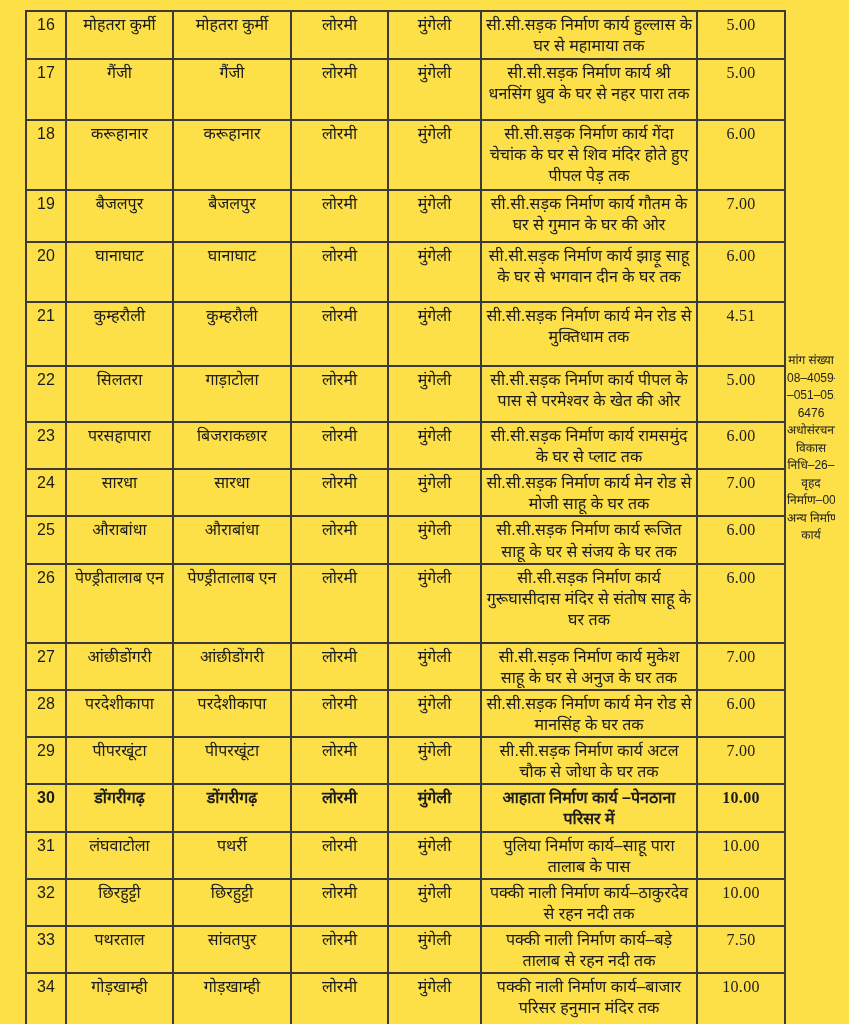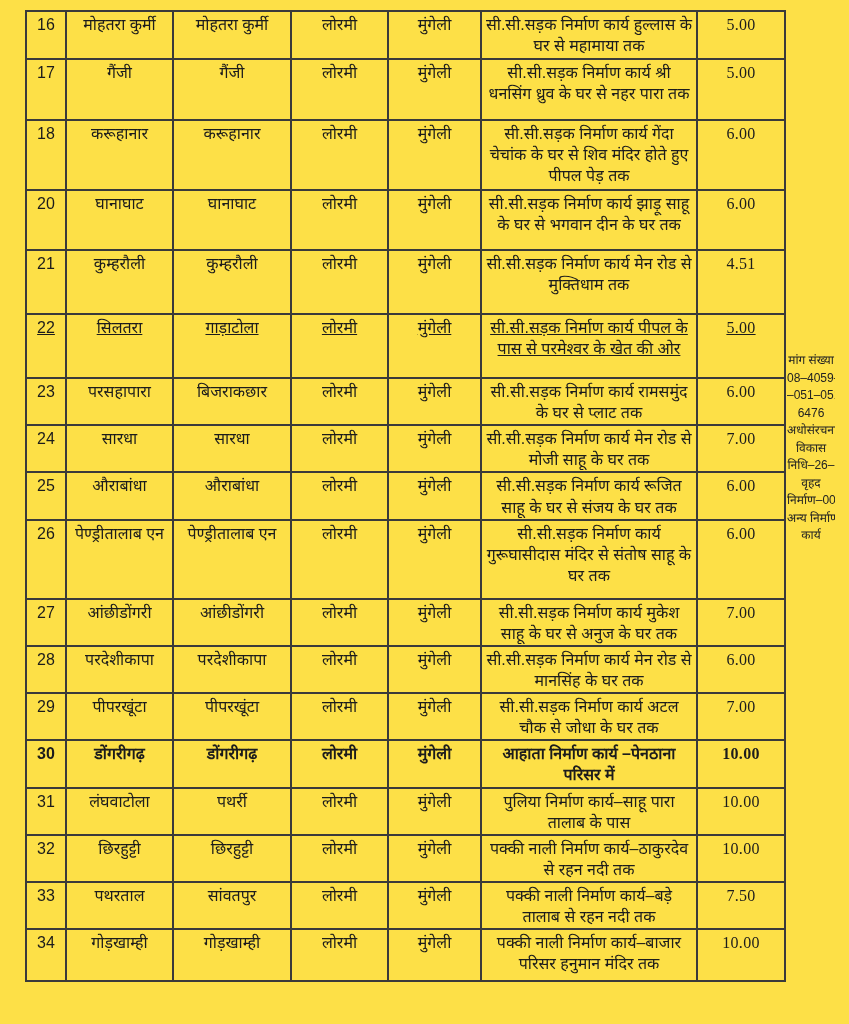--- a/index.html
+++ b/index.html
@@ -95,39 +95,48 @@
     </tr>
         <tr style="height: 70px;">
       <td class="c-no"><span>18</span></td>
       <td class="c-gp"><span>करूहानार</span></td>
       <td class="c-vl"><span>करूहानार</span></td>
       <td class="c-bl"><span>लोरमी</span></td>
       <td class="c-ds"><span>मुंगेली</span></td>
       <td class="c-wk"><span>सी.सी.सड़क निर्माण कार्य गेंदा चेचांक के घर से शिव मंदिर होते हुए पीपल पेड़ तक</span></td>
       <td class="c-am"><span>6.00</span></td>
     </tr>
+        <tr style="height: 52px;">
+      <td class="c-no"><span>19</span></td>
+      <td class="c-gp"><span>बैजलपुर</span></td>
+      <td class="c-vl"><span>बैजलपुर</span></td>
+      <td class="c-bl"><span>लोरमी</span></td>
+      <td class="c-ds"><span>मुंगेली</span></td>
+      <td class="c-wk"><span>सी.सी.सड़क निर्माण कार्य गौतम के घर से गुमान के घर की ओर</span></td>
+      <td class="c-am"><span>7.00</span></td>
+    </tr>
         <tr style="height: 60px;">
       <td class="c-no"><span>20</span></td>
       <td class="c-gp"><span>घानाघाट</span></td>
       <td class="c-vl"><span>घानाघाट</span></td>
       <td class="c-bl"><span>लोरमी</span></td>
       <td class="c-ds"><span>मुंगेली</span></td>
       <td class="c-wk"><span>सी.सी.सड़क निर्माण कार्य झाड़ू साहू के घर से भगवान दीन के घर तक</span></td>
       <td class="c-am"><span>6.00</span></td>
     </tr>
         <tr style="height: 64px;">
       <td class="c-no"><span>21</span></td>
       <td class="c-gp"><span>कुम्हरौली</span></td>
       <td class="c-vl"><span>कुम्हरौली</span></td>
       <td class="c-bl"><span>लोरमी</span></td>
       <td class="c-ds"><span>मुंगेली</span></td>
       <td class="c-wk"><span>सी.सी.सड़क निर्माण कार्य मेन रोड से मुक्तिधाम तक</span></td>
       <td class="c-am"><span>4.51</span></td>
     </tr>
-        <tr style="height: 64px; text-decoration: underline;">
+        <tr style="height: 56px;">
       <td class="c-no"><span>22</span></td>
       <td class="c-gp"><span>सिलतरा</span></td>
       <td class="c-vl"><span>गाड़ाटोला</span></td>
       <td class="c-bl"><span>लोरमी</span></td>
       <td class="c-ds"><span>मुंगेली</span></td>
       <td class="c-wk"><span>सी.सी.सड़क निर्माण कार्य पीपल के पास से परमेश्वर के खेत की ओर</span></td>
       <td class="c-am"><span>5.00</span></td>
     </tr>
         <tr style="height: 45px; margin-top: 45px;">
       <td class="c-no"><span>23</span></td>

